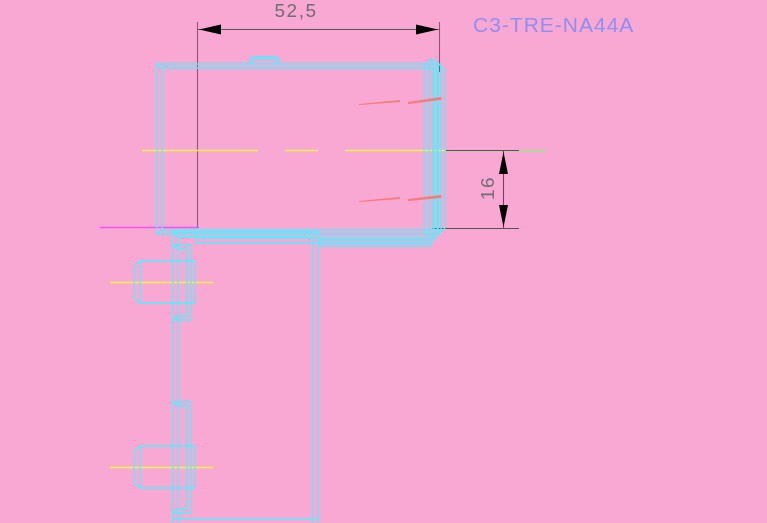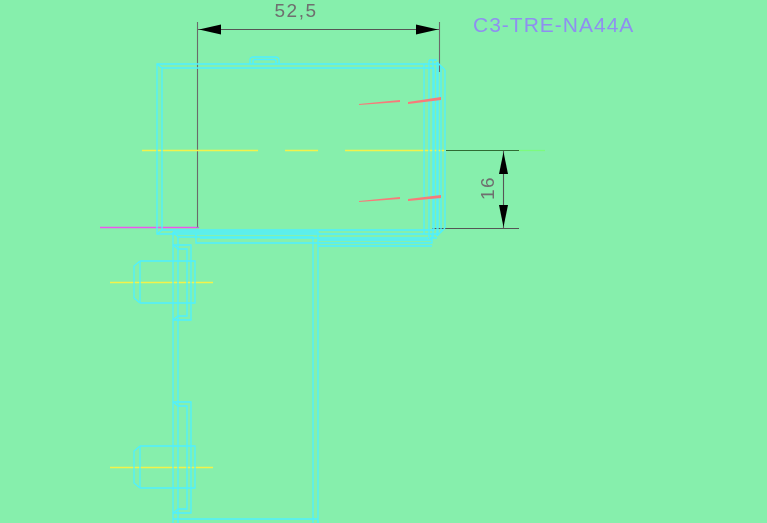--- a/index.html
+++ b/index.html
@@ -4,21 +4,21 @@
 <style>
   html, body {
     margin: 0;
     padding: 0;
     background: #ffffff;
   }
   #canvas-root {
     position: relative;
     width: 767px;
     height: 523px;
-    background: #86efac;
+    background: #f9a8d4;
     overflow: hidden;
     font-family: "Liberation Sans", sans-serif;
     text-align: center;
   }
   #cad-svg {
     position: absolute;
     left: 0;
     top: 0;
     width: 767px;
     height: 523px;

